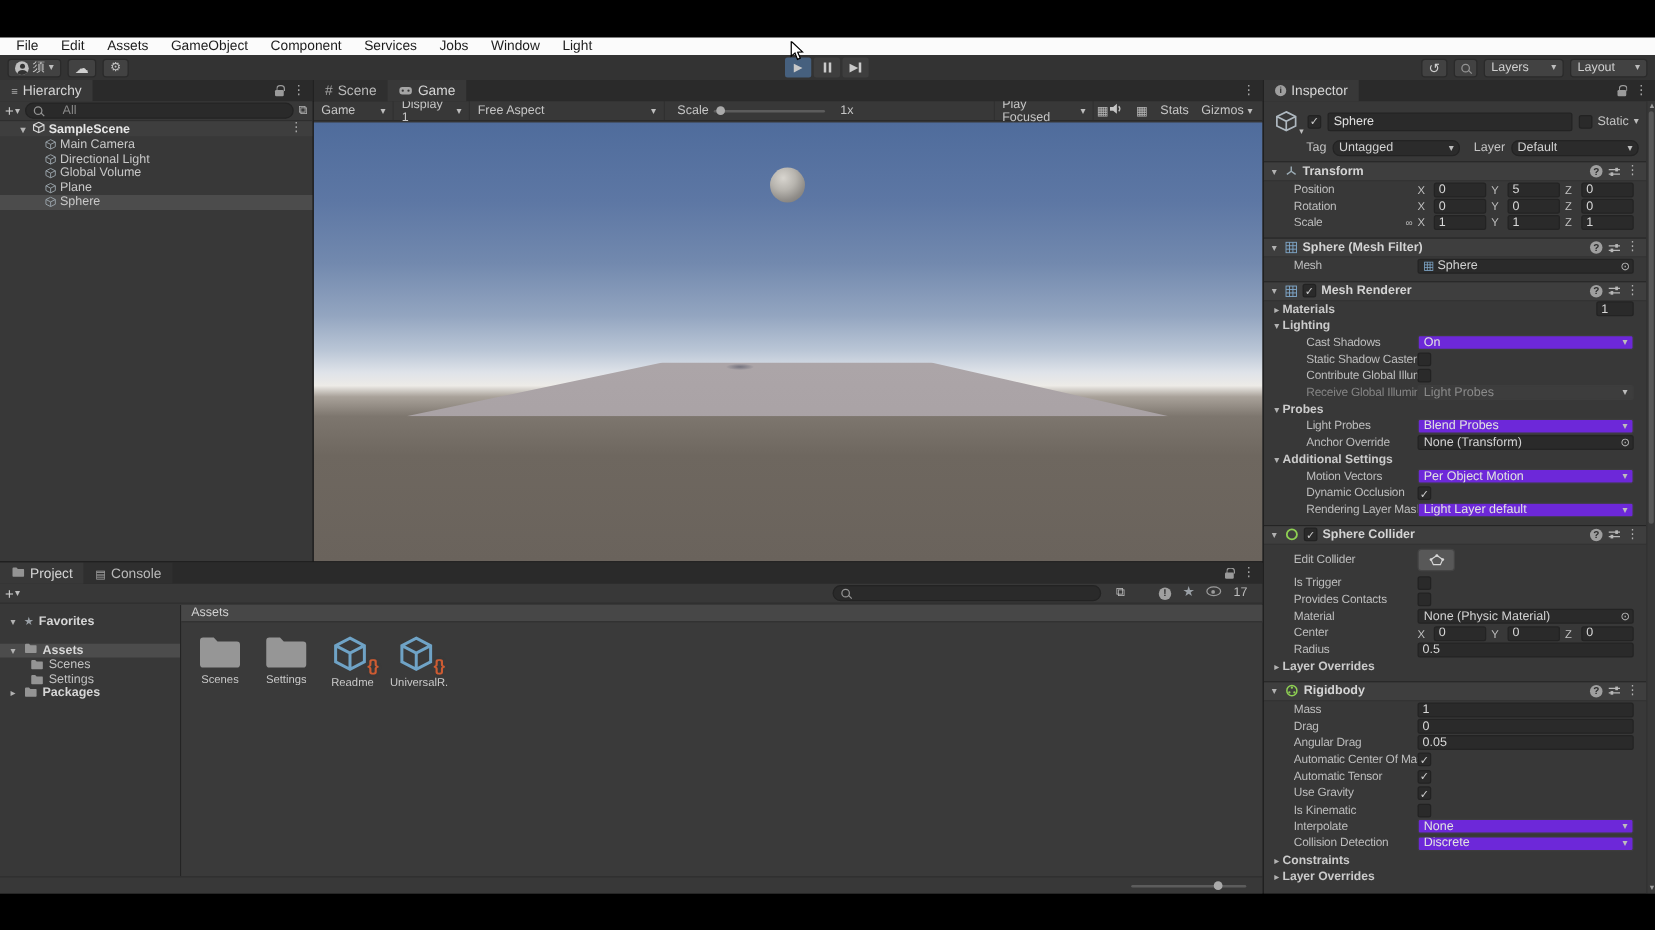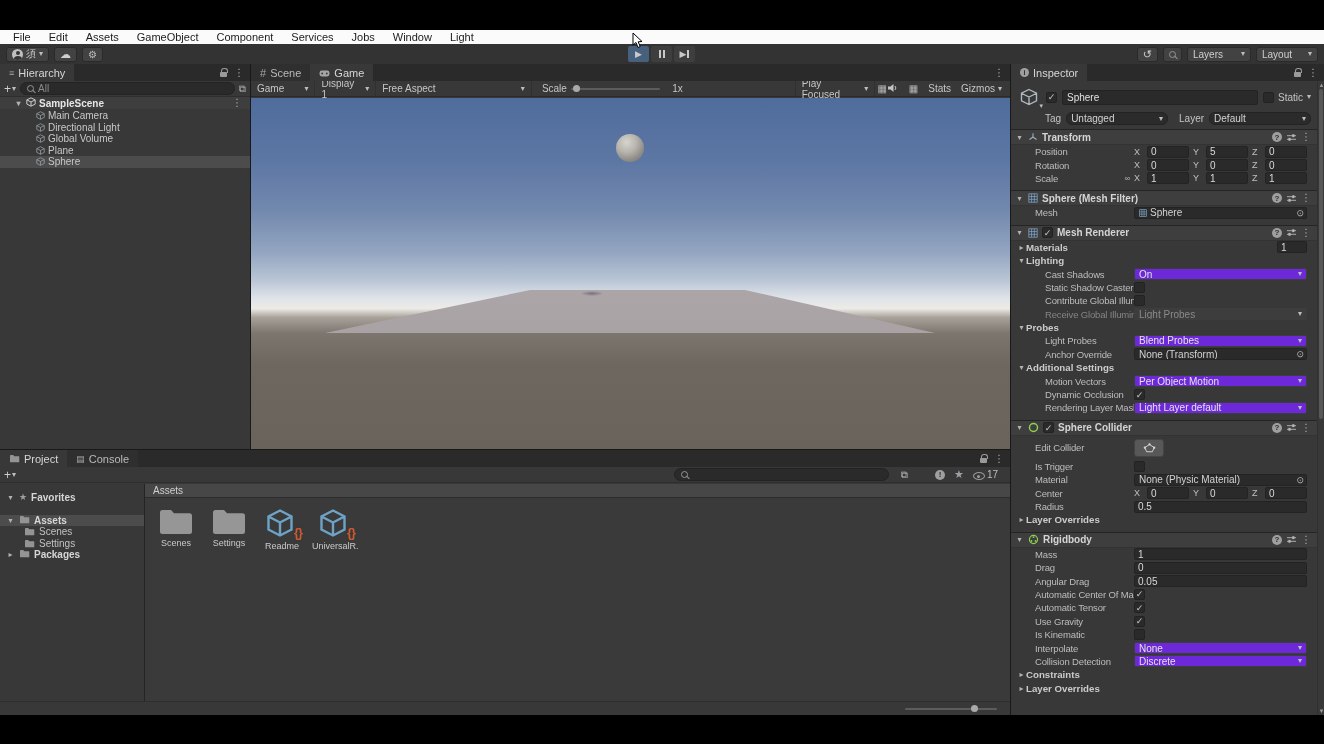--- a/index.html
+++ b/index.html
@@ -40,21 +40,21 @@
 .tab{display:flex;align-items:center;gap:4px;padding:0 9px;font-size:11px;color:#b9b9b9;background:#2f2f2f}
 .tab.active{background:#383838;color:#d6d6d6}
 .tabbar-right{margin-left:auto;display:flex;align-items:center;gap:7px;padding-right:6px}
 .kebab{color:#b0b0b0;font-size:10px;line-height:1}
 .lock{position:relative;width:7px;height:5px;background:#9a9a9a;border-radius:1px;margin-top:3px;display:inline-block}
 .lock:before{content:'';position:absolute;top:-4px;left:1px;width:5px;height:4px;border:1px solid #9a9a9a;border-bottom:none;border-radius:3px 3px 0 0}
 
 
 .mag{width:7px;height:7px;border:1px solid #949494;border-radius:50%;position:relative;display:inline-block;flex:none}
 .mag:after{content:'';position:absolute;width:4px;height:1px;background:#949494;transform:rotate(45deg);right:-3px;bottom:-1px}
-.searchbox{flex:1;height:13px;background:#2a2a2a;border-radius:7px;display:flex;align-items:center;gap:4px;padding:0 6px;border:1px solid #232323}
+.searchbox{flex:1;height:13px;background:#2a2a2a;border-radius:7px;display:flex;align-items:center;gap:16px;padding:0 6px;border:1px solid #232323}
 .searchbox input{flex:1;background:transparent;border:none;outline:none;color:#cfcfcf;font-size:10px;font-family:inherit}
 .searchbox input::placeholder{color:#8a8a8a}
 .fold-arrow{width:9px;font-size:8px;color:#b2b2b2;text-align:center;flex:none}
 .cbox{width:11px;height:11px;background:#2a2a2a;border:1px solid #222;border-radius:2px;
       display:inline-flex;align-items:center;justify-content:center;color:#cacaca;font-size:9px;flex:none}
 .eyeic{width:12px;height:8px;border:1px solid #9a9a9a;border-radius:50%;display:inline-flex;align-items:center;justify-content:center}
 .eyeic:after{content:'';width:3px;height:3px;border-radius:50%;background:#9a9a9a}
 .circle-glyph{width:10px;height:10px;border-radius:50%;background:#9f9f9f;color:#2e2e2e;
       display:inline-flex;align-items:center;justify-content:center;font-size:8px;font-weight:bold}
 .person{width:11px;height:11px;border-radius:50%;background:#bfbfbf;position:relative;overflow:hidden;display:inline-block}
@@ -375,21 +375,21 @@
         <div class="searchbox" style="flex:none;width:215px">
           <span class="mag"></span>
           <input style="">
         </div>
         <div class="proj-toolbar-icons">
           <span style="font-size:10px">⧉</span>
           <span class="funnelic" id="funnel-icon"></span>
           <span class="tagic" id="tag-icon"></span>
           <span class="circle-glyph">!</span>
           <span class="star" style="font-size:11px">★</span>
-          <span style="display:flex;align-items:flex-end;gap:2px">
+          <span style="display:flex;align-items:flex-start;gap:10px">
             <span class="eyeic"></span>
             <span>17</span>
           </span>
         </div>
       </div>
       <div class="proj-body">
         <div class="proj-tree">
           <div class="prow">
             <span class="fold-arrow">▾</span>
               <span class="star">★</span>
@@ -753,20 +753,26 @@
                   </div>
                 </div>
               </div>
               <div class="irow">
                 <span class="ilabel">Is Trigger</span>
                 <div class="ifields">
                   <span class="cbox"></span>
                 </div>
               </div>
               <div class="irow">
+                <span class="ilabel">Provides Contacts</span>
+                <div class="ifields">
+                  <span class="cbox"></span>
+                </div>
+              </div>
+              <div class="irow">
                 <span class="ilabel">Material</span>
                 <div class="ifields">
                   <div class="ofield">
                     <span style="display: inline-flex; align-items: center;">
                       <span>None (Physic Material)</span>
                     </span>
                     <span class="opick">⊙</span>
                   </div>
                 </div>
               </div>

